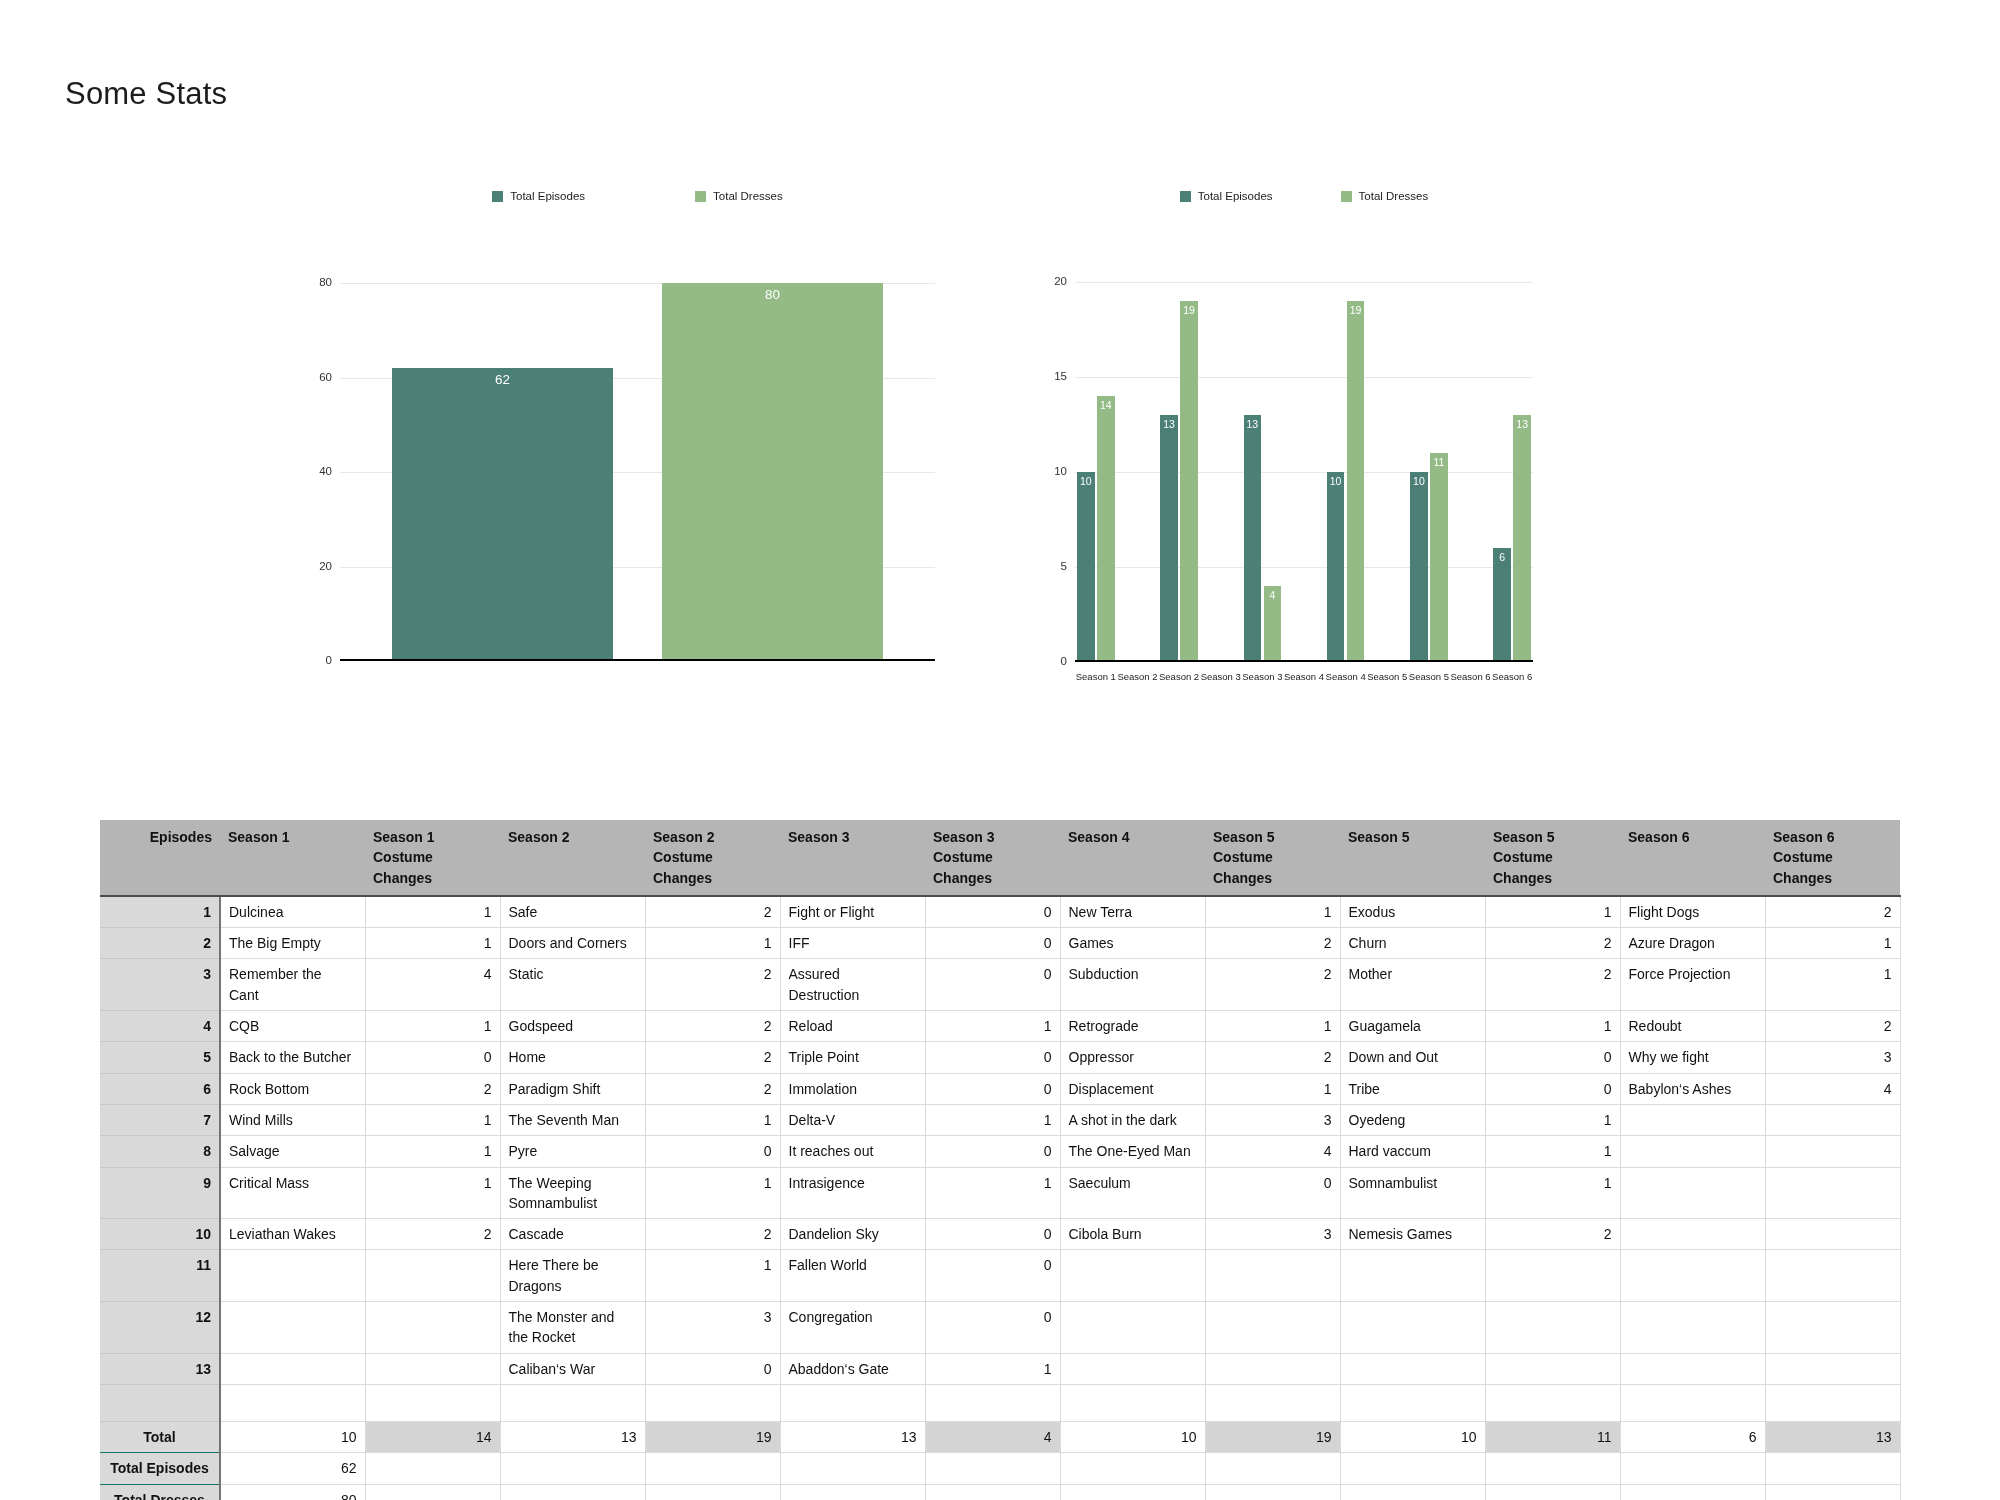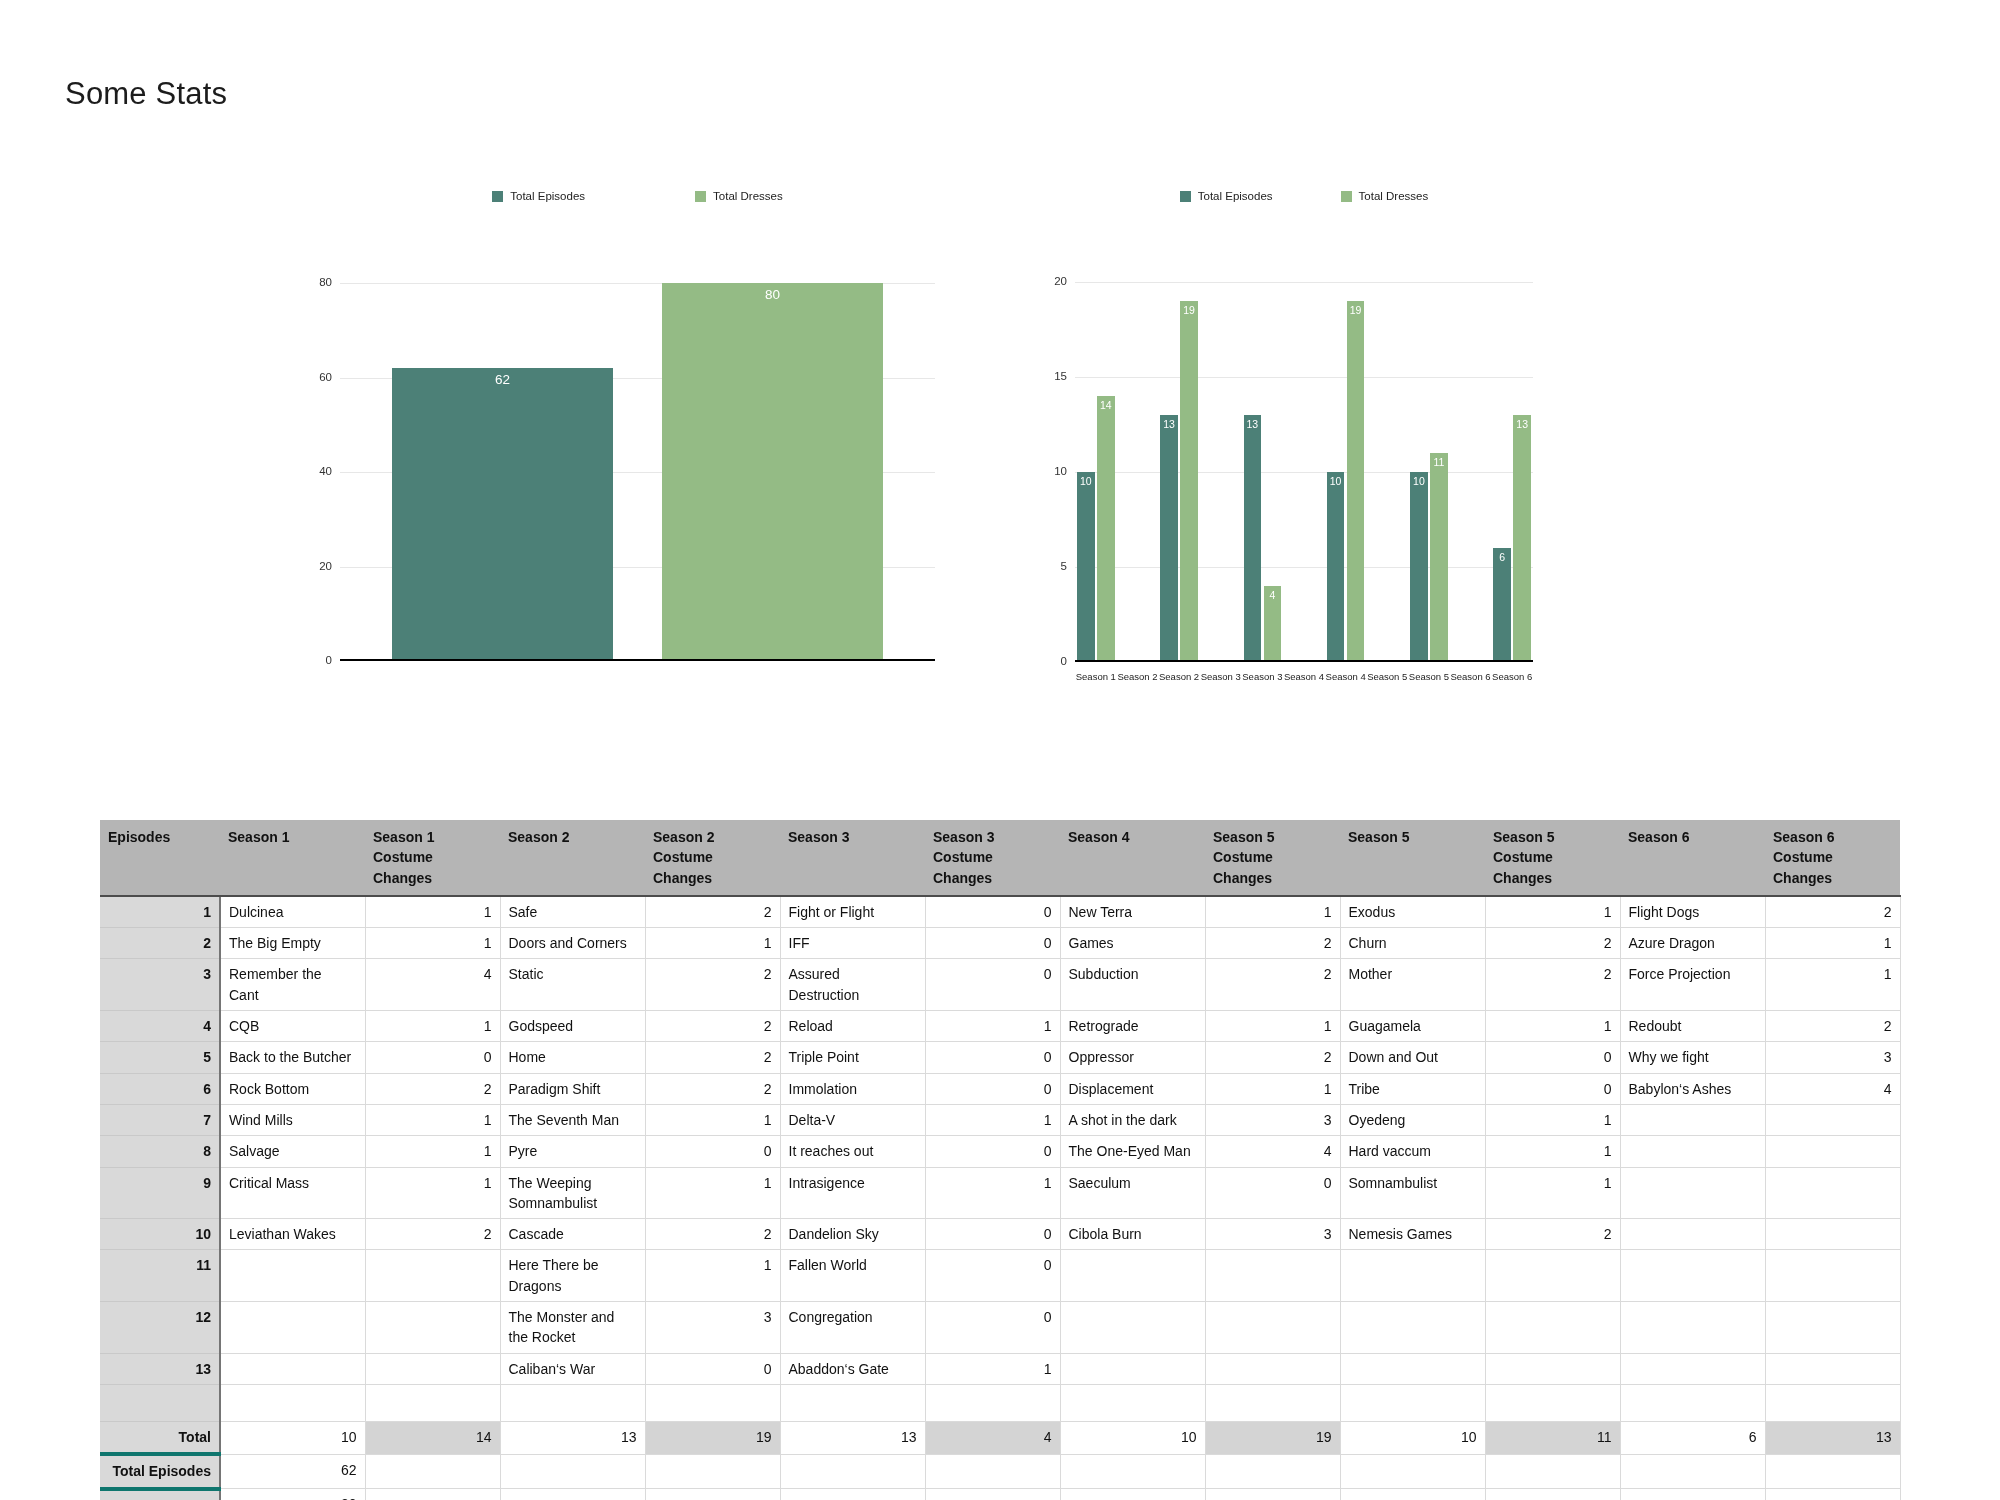--- a/index.html
+++ b/index.html
@@ -33,34 +33,34 @@
   
   table.stats{
     position:absolute;left:100px;top:820px;width:1800px;
     border-collapse:collapse;table-layout:fixed;font-size:14px;color:#111;
   }
   table.stats th{
     background:#b5b5b5;font-weight:700;text-align:left;vertical-align:top;
     padding:7px 8px;height:58px;border-bottom:2px solid #4c4c4c;
     white-space:pre-line;line-height:1.45;
   }
-  table.stats th.num-h{text-align:left;}
+  table.stats th.num-h{text-align:right;}
   table.stats td{
     padding:5px 8px;vertical-align:top;background:#fff;
     border-right:1px solid #dadada;border-bottom:1px solid #dadada;
     white-space:pre-line;line-height:1.45;
   }
   table.stats td.num{text-align:right;}
   table.stats td.col-ep{
     background:#d9d9d9;font-weight:700;text-align:right;
     border-right:2px solid #757575;border-bottom:1px solid #c9c9c9;
   }
   table.stats td.total-label{
-    background:#d9d9d9;font-weight:700;text-align:right;
-    border-right:2px solid #757575;border-bottom:4px solid #0f766e;
+    background:#d9d9d9;font-weight:700;text-align:center;
+    border-right:2px solid #757575;border-bottom:1px solid #0f766e;
   }
   table.stats td.shaded{background:#d4d4d4;}
   table.stats tr.spacer td{height:26px;}
 </style>
 </head>
 <body>
 
 <div class="page-title">Some Stats</div>
 
 <div class="chart" id="chart1">

